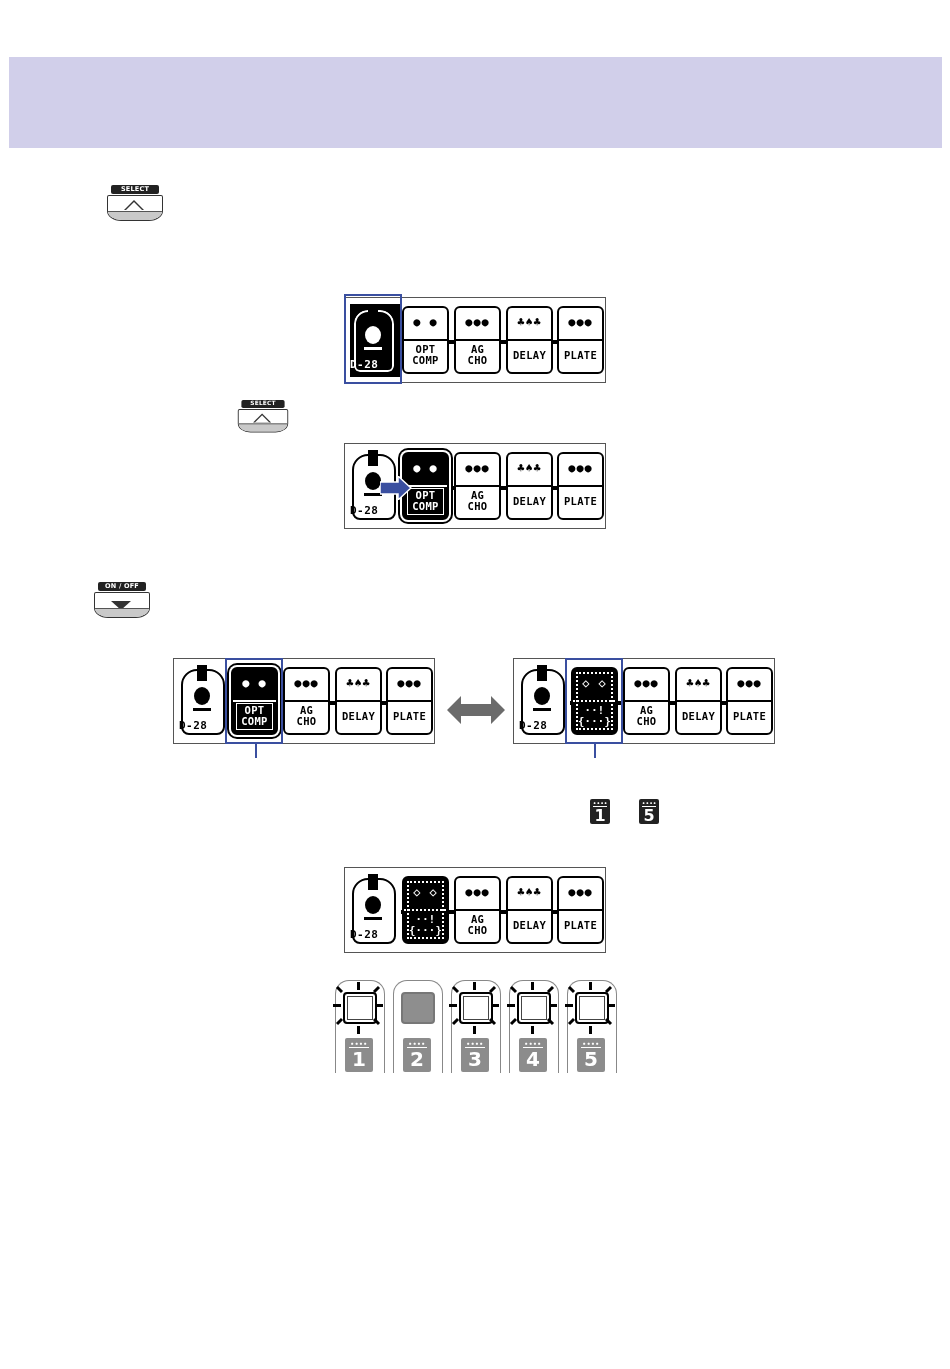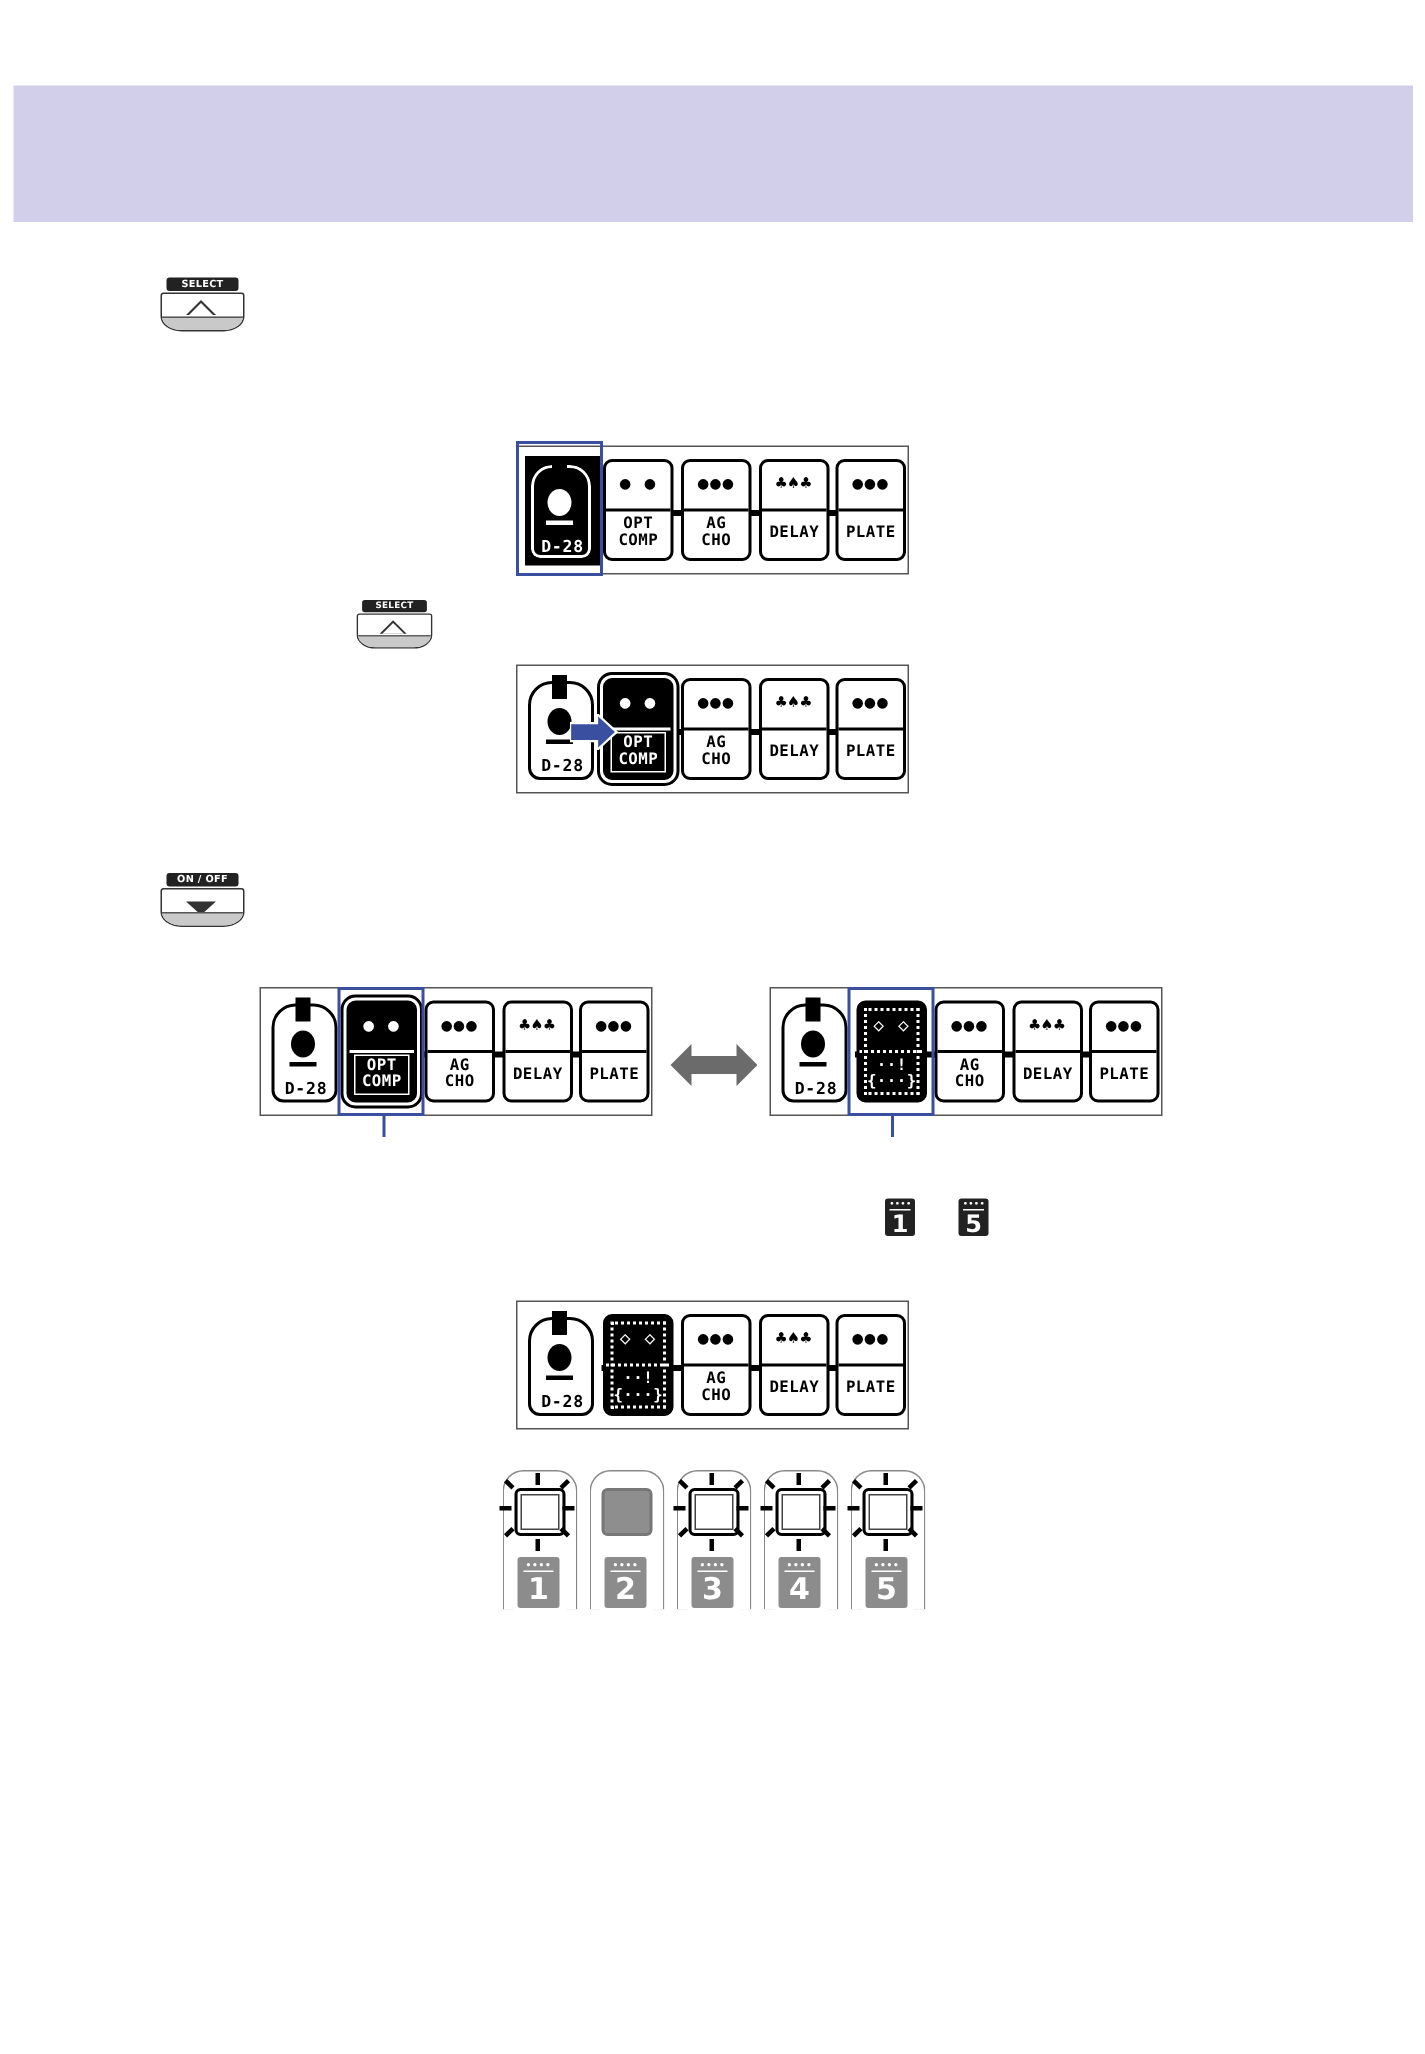--- a/index.html
+++ b/index.html
@@ -19,21 +19,21 @@
   .pedal-key .body .tri-o { position: absolute; left: 16px; top: 4px; width: 0; height: 0; border-left: 10px solid transparent; border-right: 10px solid transparent; border-bottom: 10px solid #333; }
 
   
   .lcd { width: 262px; height: 86px; border: 1.5px solid #555; background: #fff; box-sizing: border-box; }
   .lcd .chain-line { position: absolute; left: 56px; right: 4px; top: 42px; height: 4px; background: #000; }
   .lcd .guitar { position: absolute; left: 5px; top: 6px; width: 50px; height: 73px; box-sizing: border-box; }
   .guitar .g-body { position: absolute; left: 2px; top: 4px; width: 44px; height: 66px; border: 2.5px solid #000; border-radius: 16px 16px 8px 8px; box-sizing: border-box; background: #fff; }
   .guitar .g-hole { position: absolute; left: 15px; top: 22px; width: 16px; height: 18px; background: #000; border-radius: 50%; }
   .guitar .g-neck { position: absolute; left: 18px; top: 0px; width: 10px; height: 16px; background: #000; }
   .guitar .g-bridge { position: absolute; left: 14px; top: 43px; width: 18px; height: 3px; background: #000; }
-  .guitar .g-label { position: absolute; left: 0; right: 0; bottom: 6px; text-align: center; font-size: 11px; font-weight: bold; color: #000; letter-spacing: 0.5px; }
+  .guitar .g-label { position: absolute; left: 0; right: 0; bottom: 6px; text-align: left; font-size: 11px; font-weight: bold; color: #000; letter-spacing: 0.5px; }
   .guitar.inv .g-body { background: #000; border-color: #000; box-shadow: inset 0 0 0 2px #fff; }
   .guitar.inv .g-hole { background: #fff; }
   .guitar.inv .g-bridge { background: #fff; }
   .guitar.inv .g-label { color: #fff; }
 
   .fx { position: absolute; top: 8px; width: 47px; height: 68px; border: 2px solid #000; border-radius: 6px; box-sizing: border-box; background: #fff; }
   .fx .knobs { position: absolute; left: 0; right: 0; top: 7px; text-align: center; font-size: 12px; line-height: 14px; letter-spacing: 1px; color: #000; }
   .fx .divider { position: absolute; left: 0; right: 0; top: 31px; height: 2px; background: #000; }
   .fx .name { position: absolute; left: 0; right: 0; top: 36px; text-align: center; font-size: 10.5px; font-weight: bold; line-height: 11px; color: #000; letter-spacing: 0.3px; }
   .fx.sel { background: #000; box-shadow: 0 0 0 2px #fff, 0 0 0 4px #000; }
@@ -147,21 +147,21 @@
     <div class="fx" style="left: 212px;">
       <div class="knobs">●●●</div>
       <div class="divider"></div>
       <div class="name" style="top: 42px;"><span>PLATE</span><br><span></span></div>
     </div>
   </div>
 <svg class="arrow-right" style="left:380px; top:476px;" width="32" height="24">
   <polygon points="0,6 18,6 18,0 31,12 18,24 18,18 0,18" fill="#3a4fa0" stroke="#fff" stroke-width="1.5"></polygon>
 </svg>
 
-<div class="abs pedal-key" style="left:105px; top:582px;">
+<div class="abs pedal-key" style="left:92px; top:582px;">
   <div class="label">ON / OFF</div>
   <div class="body">
       <div class="tri-o" style="top:8px;border-bottom:none;border-top:9px solid #333;"></div>
       <div class="shade"></div>
     </div>
 </div>
 
 <div class="abs lcd" id="s3a" style="left:173px; top:658px;">
     <div class="chain-line"></div>
     <div class="guitar">

